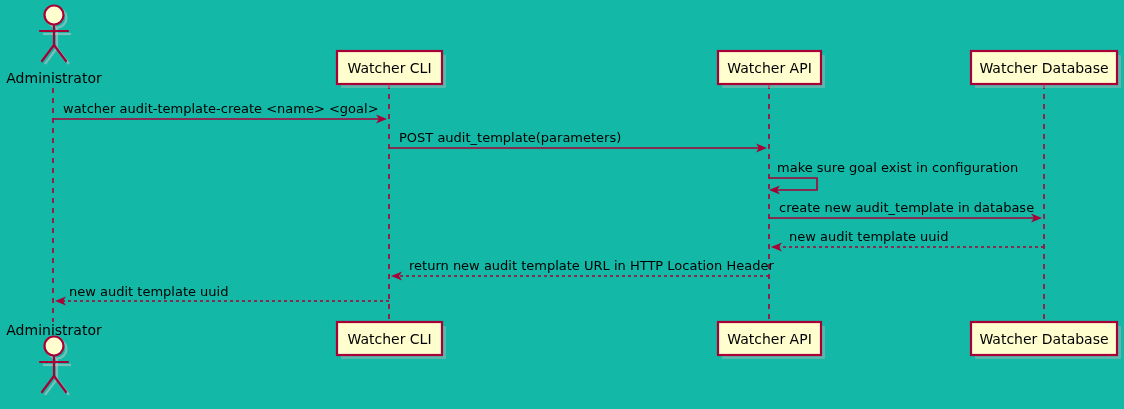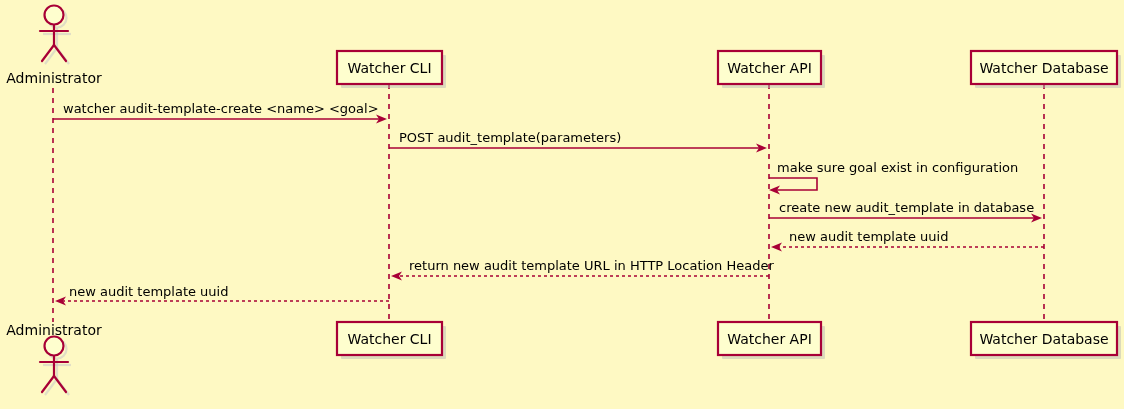--- a/index.html
+++ b/index.html
@@ -7,21 +7,21 @@
     padding: 0;
     background: #FFFFFF;
   }
   body {
     font-family: "DejaVu Sans", sans-serif;
   }
   #diagram-root {
     position: relative;
     width: 1124px;
     height: 409px;
-    background: #fef9c3;
+    background: #14b8a6;
     overflow: hidden;
   }
   svg.diagram-canvas {
     position: absolute;
     left: 0;
     top: 0;
     width: 1124px;
     height: 409px;
   }
   .lifeline-dash {

